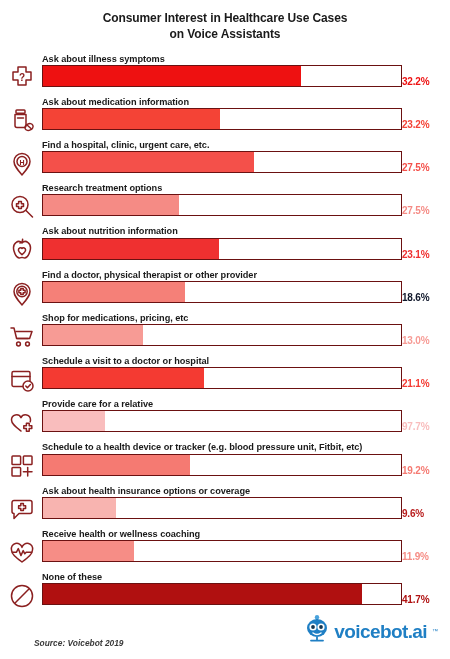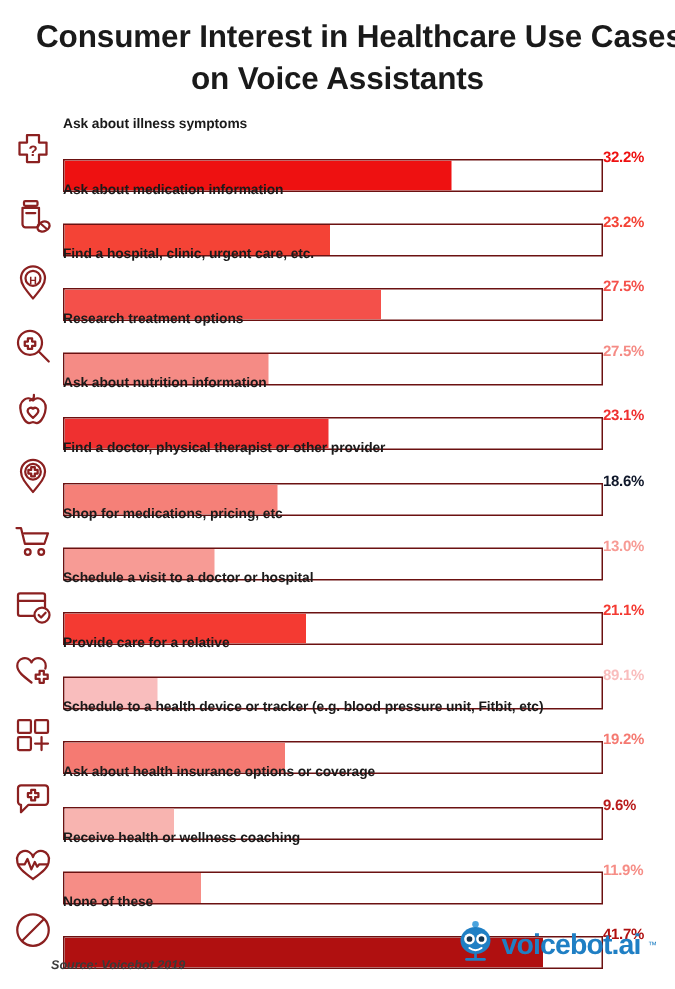--- a/index.html
+++ b/index.html
@@ -19,21 +19,21 @@
     position: relative;
     padding: 0;
   }
 
   
   .title-block {
     text-align: center;
     padding: 11px 24px 0 24px;
   }
   .title-line {
-    font-size: 21px;
+    font-size: 12px;
     font-weight: bold;
     color: #1a1a1a;
     line-height: 1.32;
     letter-spacing: -0.1px;
     white-space: nowrap;
   }
 
   
   .rows {
     margin-top: 9px;
@@ -60,21 +60,21 @@
   }
   .row-icon svg { display: block; }
 
   
   .row-label {
     font-size: 9.2px;
     font-weight: bold;
     color: #1a1a1a;
     line-height: 1;
     padding-top: 3px;
-    padding-bottom: 18px;
+    padding-bottom: 1px;
     white-space: nowrap;
     letter-spacing: -0.05px;
   }
 
   
   .bar-track {
     position: relative;
     height: 22px;
     border: 1.4px solid #6b1111;
     background: #ffffff;
@@ -272,21 +272,21 @@
         <div class="row-icon">
           <svg width="28" height="28" viewBox="0 0 28 28" fill="none" stroke="#8b2020" stroke-width="1.5" stroke-linecap="round" stroke-linejoin="round">
             <path d="M13 22C7.5 17.8 3.5 14.8 3.5 10.9A5 5 0 0 1 13 8.6a5 5 0 0 1 9.5 2.3c0 0.6-0.1 1.2-0.3 1.8"></path>
             <path d="M18.4 14.2h2.8v2.6h2.6v2.8h-2.6v2.6h-2.8v-2.6h-2.6v-2.8h2.6z"></path>
           </svg>
         </div>
         <div class="row-label">Provide care for a relative</div>
         <div class="bar-track">
           <div class="bar-fill" style="width:17.2%;background:#f9bdbd;"></div>
         </div>
-        <div class="row-value" style="color:#f9bdbd;">89.1%</div>
+        <div class="row-value" style="color:#f9bdbd;">97.7%</div>
       </div>
       <div class="row">
         <div class="row-icon">
           <svg width="28" height="28" viewBox="0 0 28 28" fill="none" stroke="#8b2020" stroke-width="1.5" stroke-linecap="round" stroke-linejoin="round">
             <rect x="4" y="4" width="8.6" height="8.6" rx="0.8"></rect>
             <rect x="15.4" y="4" width="8.6" height="8.6" rx="0.8"></rect>
             <rect x="4" y="15.4" width="8.6" height="8.6" rx="0.8"></rect>
             <line x1="19.7" y1="15.4" x2="19.7" y2="24"></line>
             <line x1="15.4" y1="19.7" x2="24" y2="19.7"></line>
           </svg>

